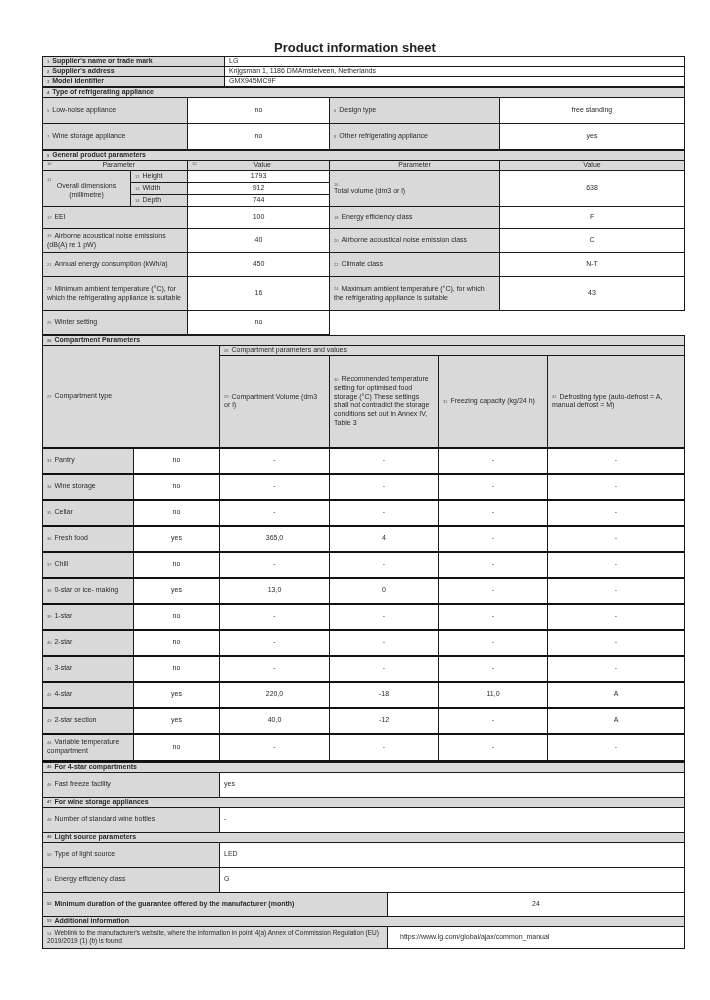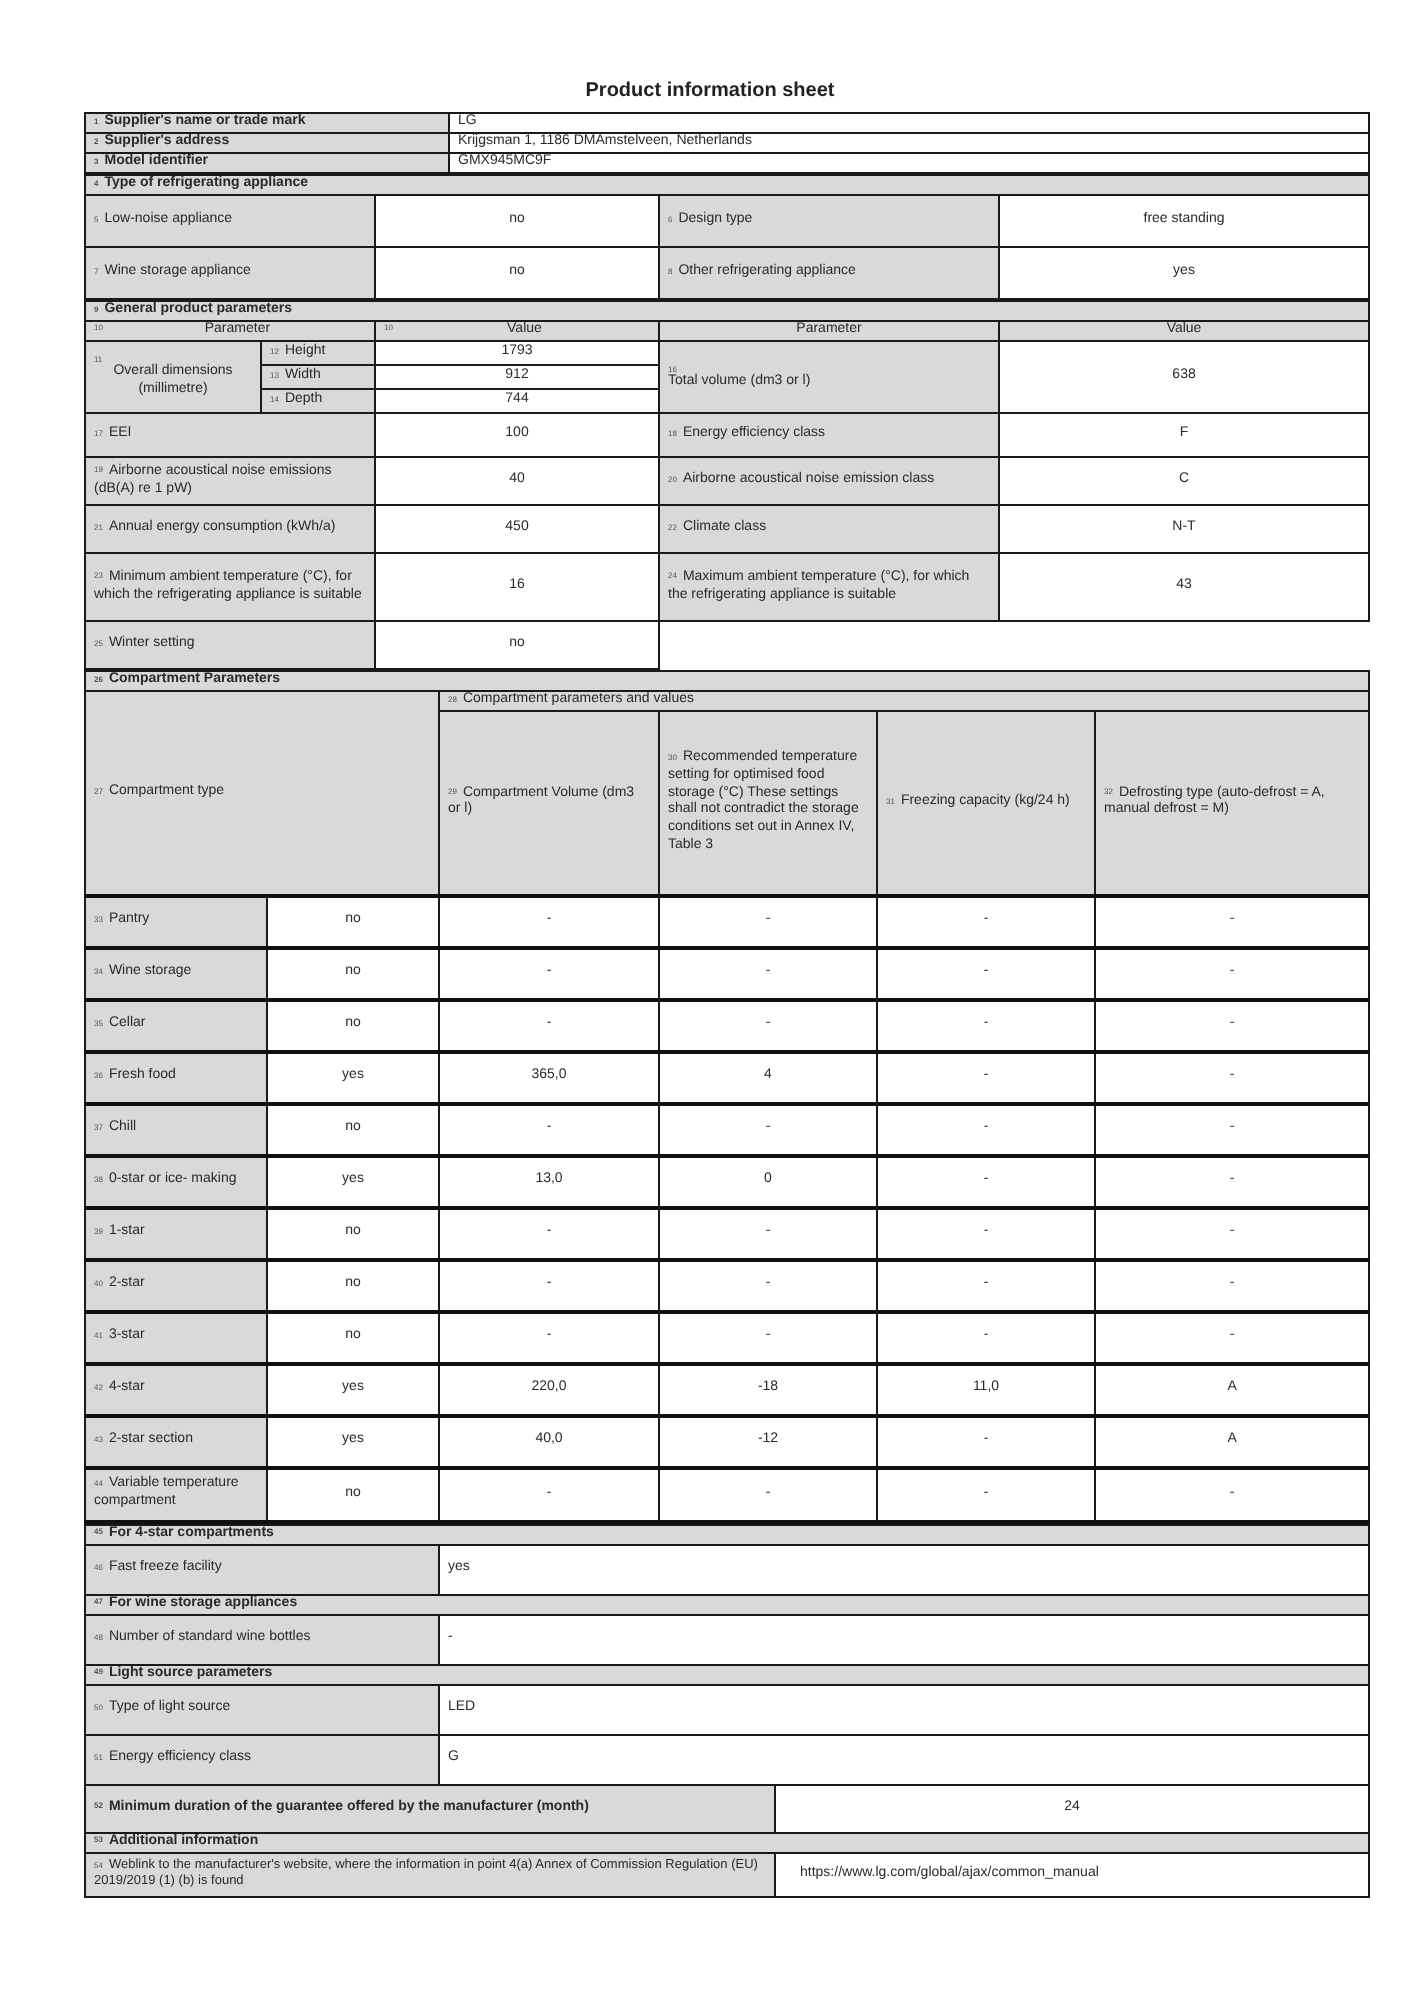--- a/index.html
+++ b/index.html
@@ -1,18 +1,18 @@
 <!DOCTYPE html>
 <html><head>
   <meta charset="utf-8">
   <style>
     * { box-sizing: border-box; margin: 0; padding: 0; }
     html, body { width: 710px; height: 1000px; background: #ffffff; overflow: hidden; }
     body { font-family: "Liberation Sans", sans-serif; color: #2a2a2a; font-size: 7px; position: relative; }
-    .title { position: absolute; top: 40px; left: 0; width: 710px; text-align: center; font-weight: bold; font-size: 10px; color: #222; }
+    .title { position: absolute; top: 40px; left: 0; width: 710px; text-align: center; font-weight: bold; font-size: 13px; color: #222; }
     .sheet { position: absolute; left: 42px; top: 56px; width: 642px; }
     table { border-collapse: collapse; width: 642px; table-layout: fixed; }
     td { border: 1px solid #1a1a1a; padding: 0 4px; vertical-align: middle; line-height: 1.25; overflow: hidden; }
     .g { background: #d9d9d9; }
     .w { background: #ffffff; }
     .b { font-weight: bold; }
     .c { text-align: center; }
     .n { font-size: 4px; color: #555; margin-right: 3px; vertical-align: middle; }
     .thick td { border-bottom: 2px solid #111; }
     .sec td { background: #d9d9d9; font-weight: bold; height: 10px; }

